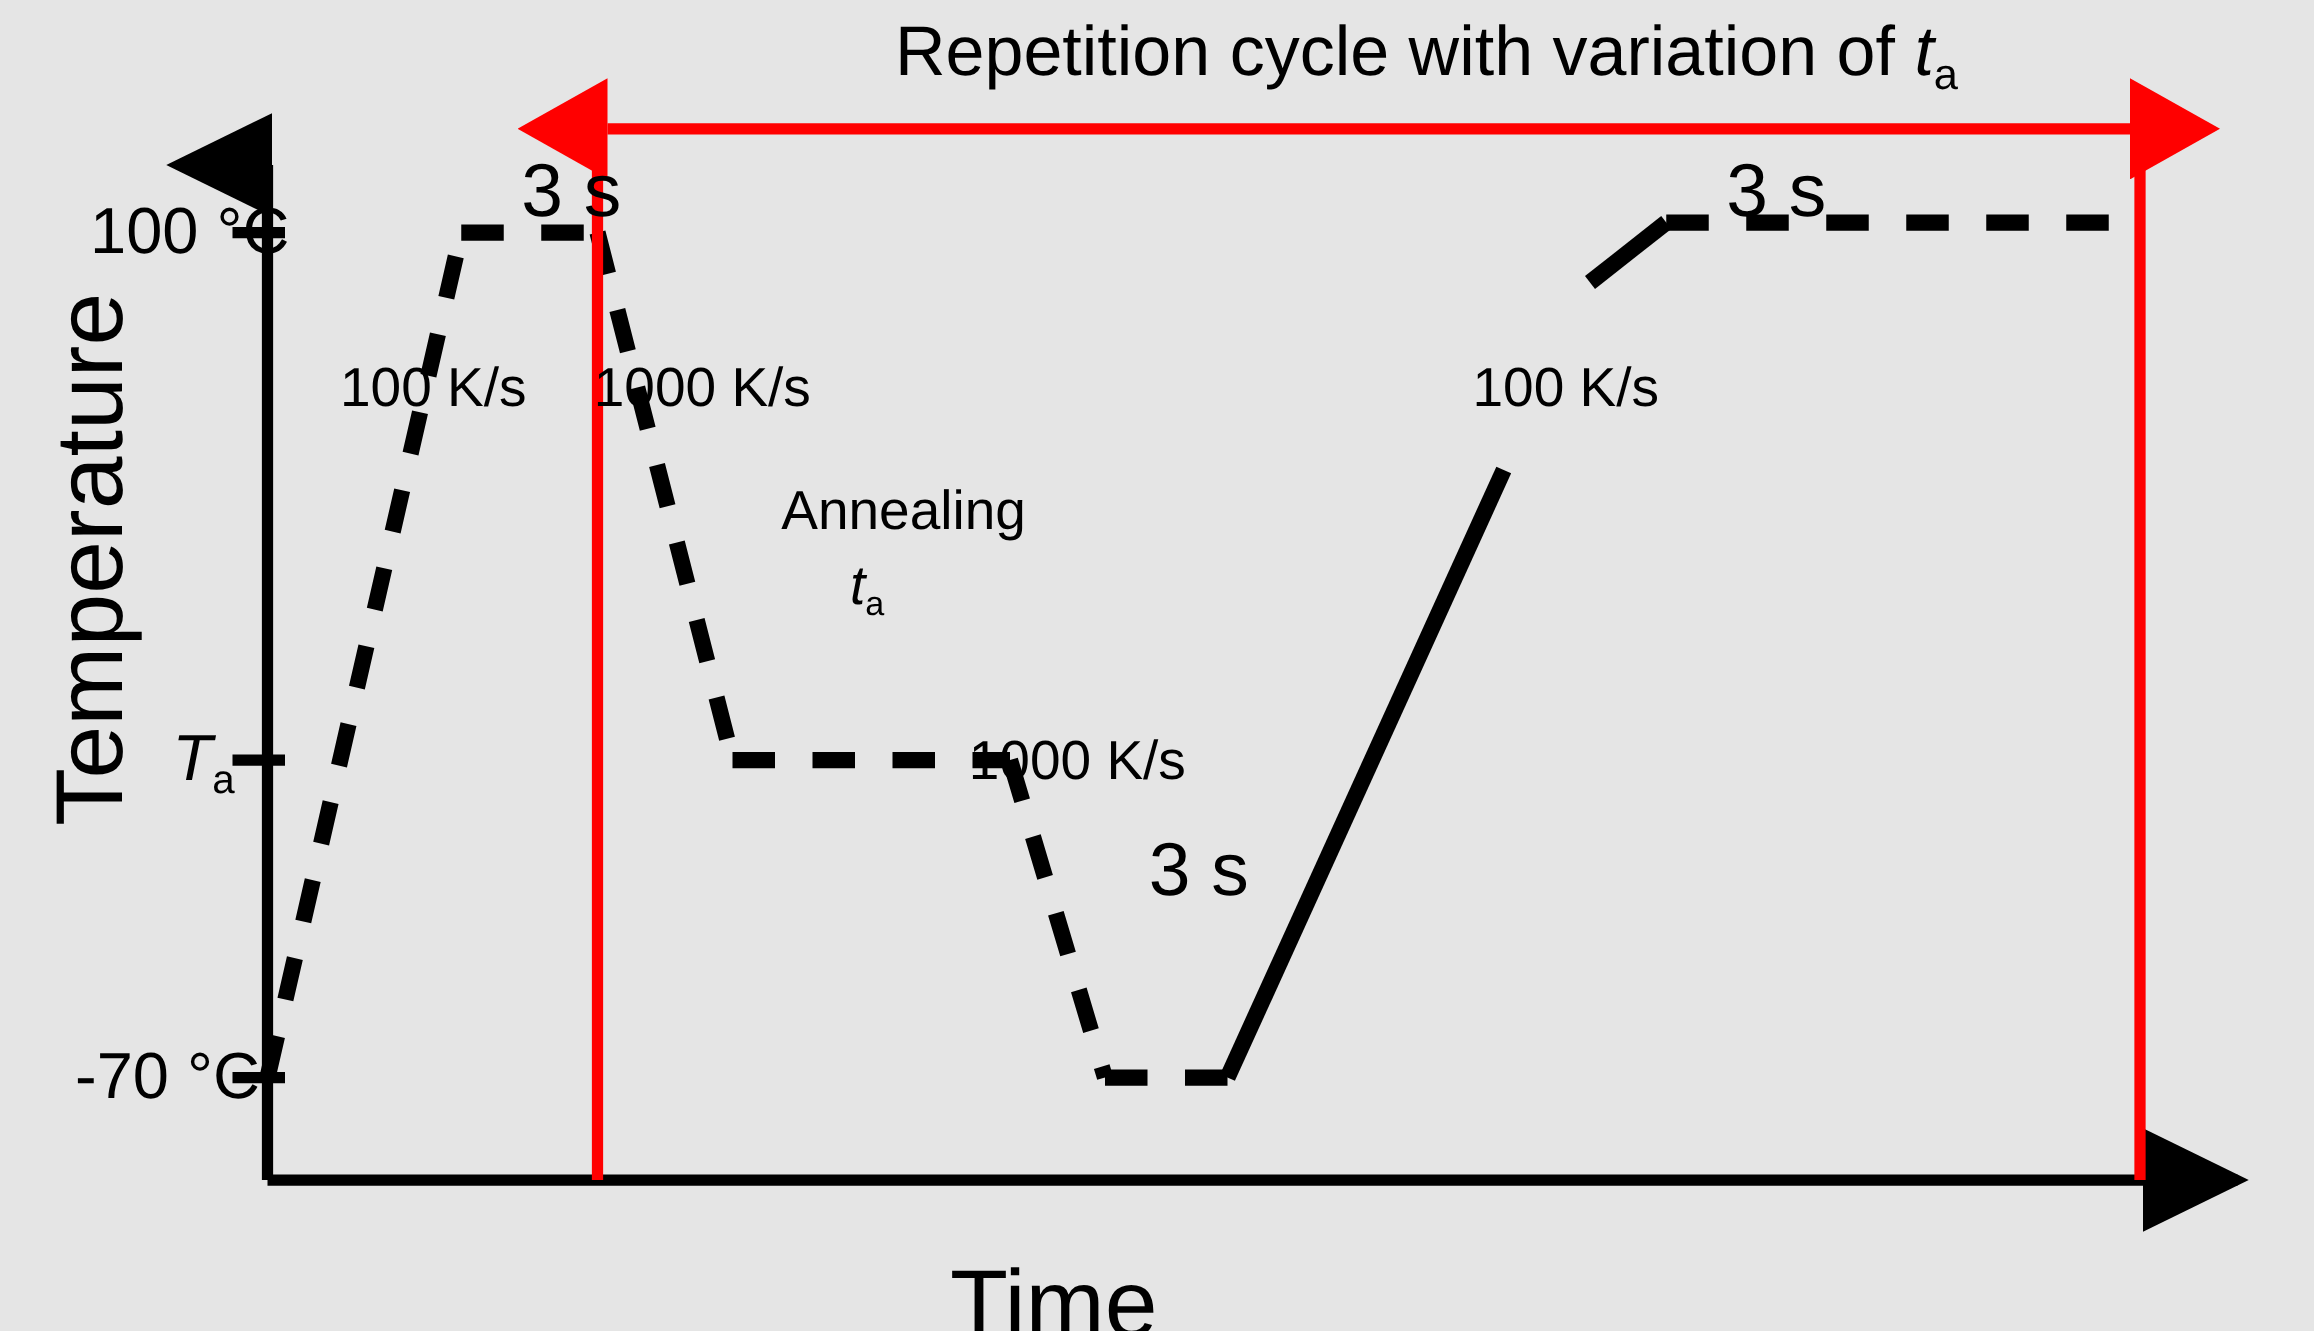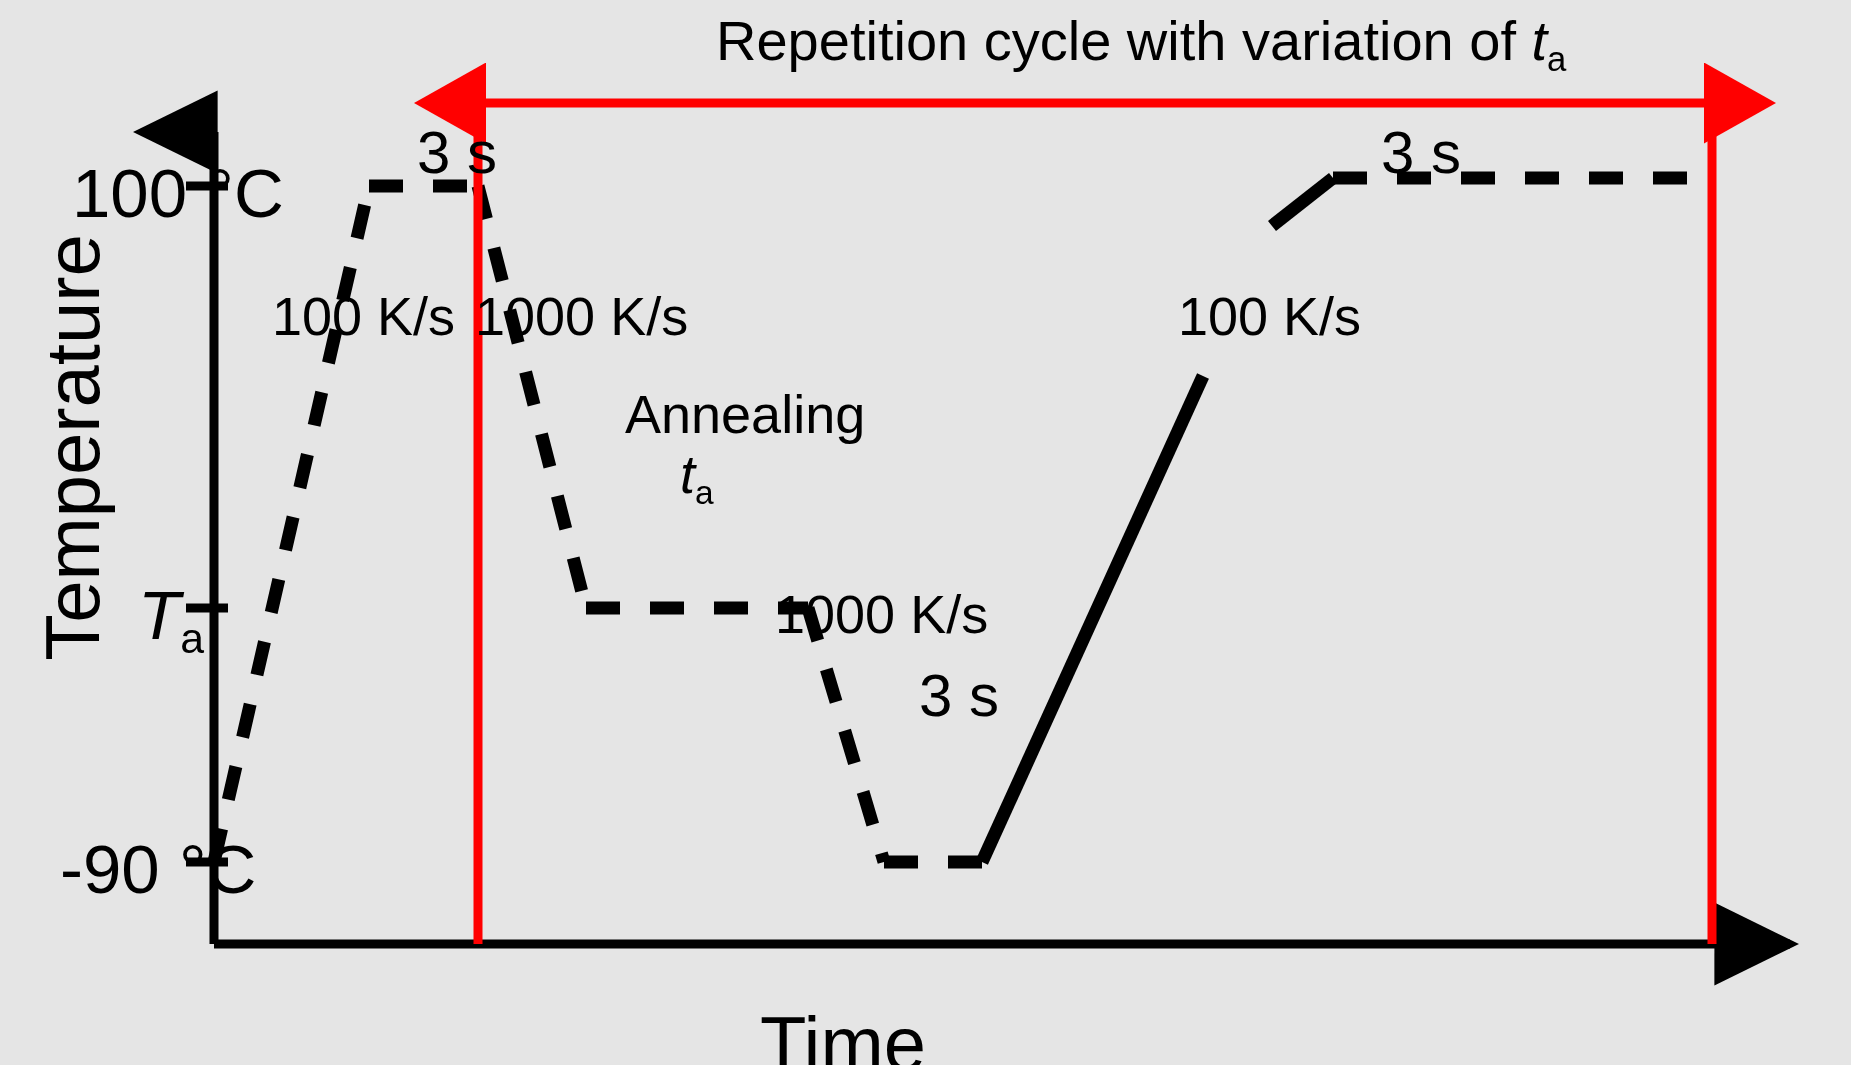--- a/index.html
+++ b/index.html
@@ -2,23 +2,23 @@
 <html><head>
 <meta charset="utf-8">
 <title>Temperature-Time Profile</title>
 <style>
   html,body{margin:0;padding:0;background:#ffffff;}
   body{font-family:"Liberation Sans","DejaVu Sans",sans-serif;}
   #stage{position:relative;width:1851px;height:1065px;background:#e5e5e5;overflow:hidden;}
   #svgroot{position:absolute;left:0;top:0;width:1851px;height:1065px;}
   .lbl{position:absolute;color:#000;white-space:nowrap;line-height:1;}
   .lbl.big{font-size:60px;margin-left:26px;}
-  .lbl.mid{font-size:54px;}
+  .lbl.mid{font-size:44px;}
   .lbl.title{font-size:56px;}
-  .lbl.axis{font-size:69px;}
+  .lbl.axis{font-size:52px;}
   .sub{font-size:0.62em;vertical-align:-0.32em;}
   .ital{font-style:italic;}
   #ylabel{
     position:absolute;left:-148px;top:404px;width:440px;
     text-align:center;font-size:76px;color:#000;
     transform:rotate(-90deg);transform-origin:50% 50%;
   }
   #xlabel{position:absolute;left:760px;top:1000px;font-size:76px;color:#000;}
 </style>
 </head>
@@ -80,21 +80,21 @@
 
   <div class="lbl title" id="title" style="left:716px;top:13px;"><span>Repetition cycle with variation of </span><span class="ital">t</span><span class="sub">a</span></div>
 
   <div id="ylabel">Temperature</div>
   <div id="xlabel">Time</div>
 
   <div class="lbl axis" style="left:72px;top:159px;">100 °C</div>
 
   <div class="lbl axis" style="left:138px;top:581px;"><span class="ital">T</span><span class="sub">a</span></div>
 
-  <div class="lbl axis" style="left:60px;top:835px;">-90 °C</div>
+  <div class="lbl axis" style="left:60px;top:835px;">-70 °C</div>
 
   <div class="lbl big" style="left:391px;top:123px;">3 s</div>
 
   <div class="lbl mid" style="left:272px;top:289px;">100 K/s</div>
 
   <div class="lbl mid" style="left:475px;top:289px;">1000 K/s</div>
 
   <div class="lbl mid" style="left:597px;top:387px;margin-left:28px;">Annealing</div>
 
   <div class="lbl mid" style="left:680px;top:447px;"><span class="ital">t</span><span class="sub">a</span></div>

